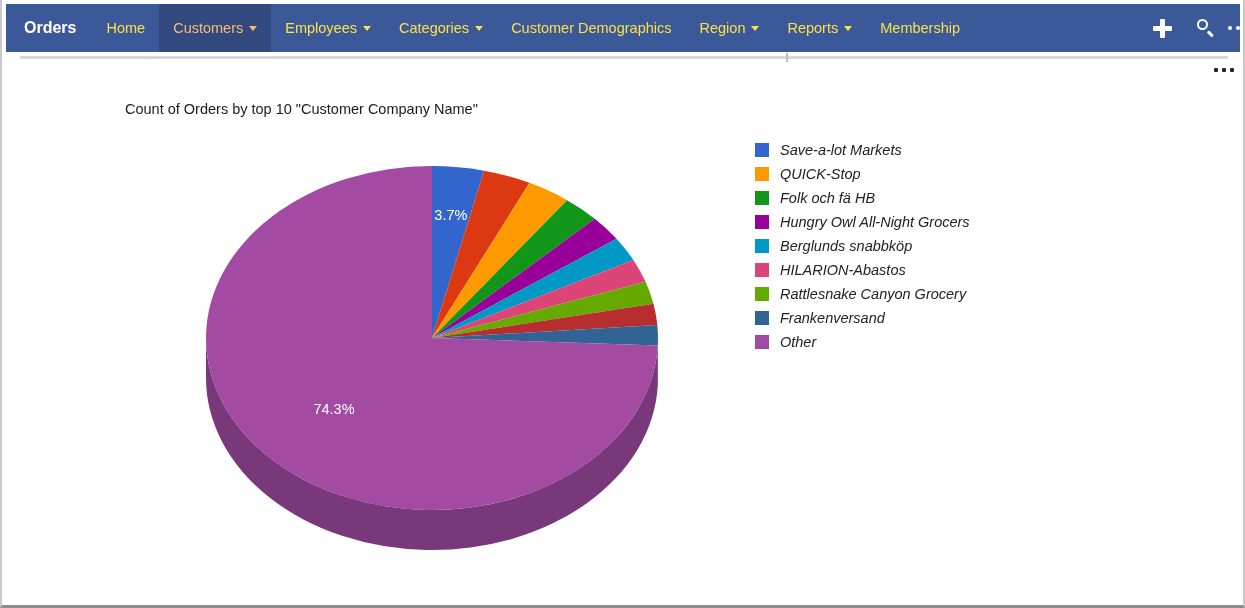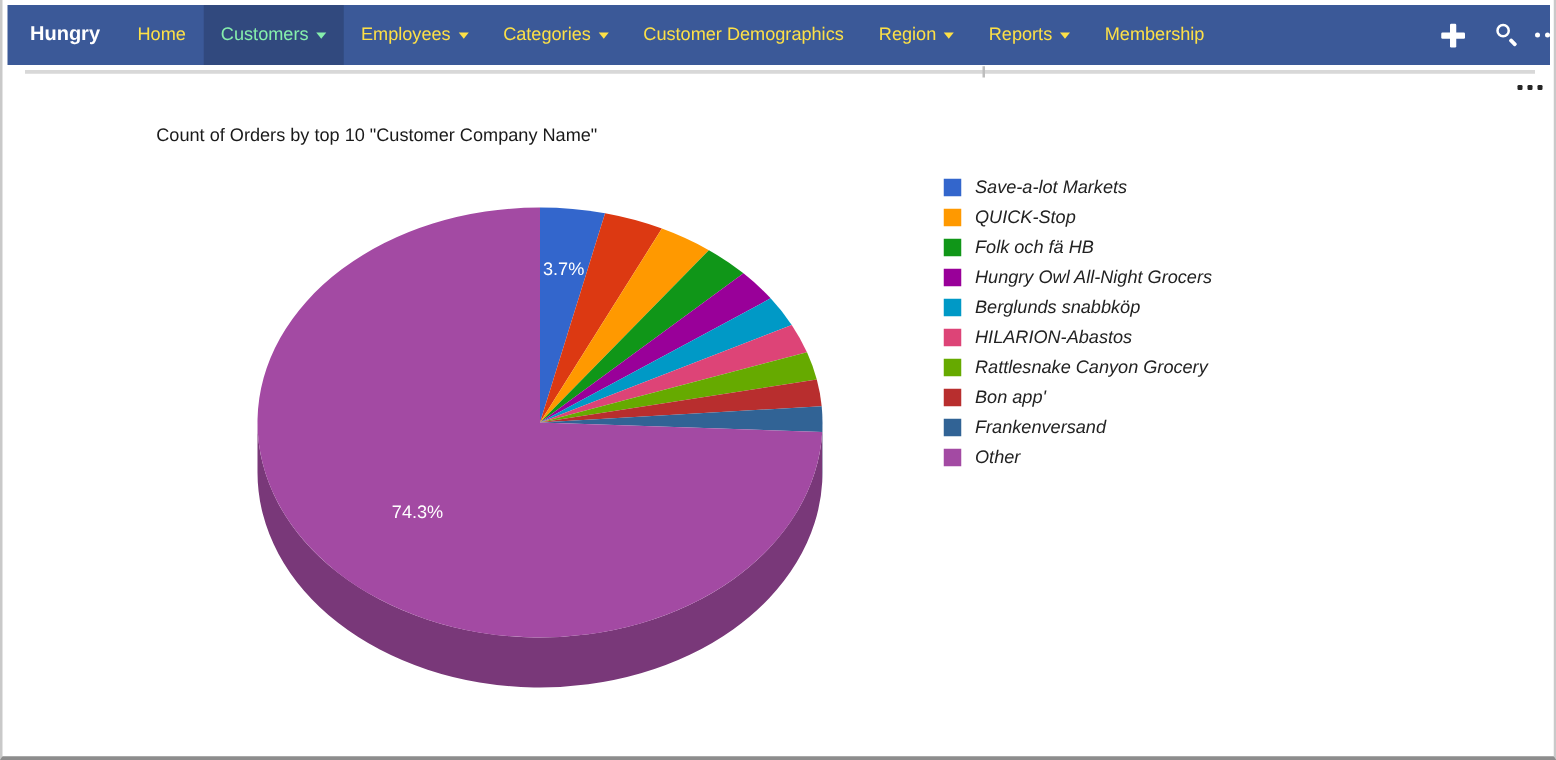--- a/index.html
+++ b/index.html
@@ -29,21 +29,21 @@
     color:#ffffff;font-weight:bold;font-size:16px;
     white-space:nowrap;
   }
   .nav-item{
     display:flex;align-items:center;
     padding:0 14px;
     color:#fde047;font-size:14.5px;
     white-space:nowrap;
     cursor:pointer;
   }
-  .nav-item.active{background:#31497e;color:#86efac;}
+  .nav-item.active{background:#31497e;color:#fdba74;}
   .caret{
     display:inline-block;
     width:0;height:0;margin-left:6px;
     border-left:4px solid transparent;
     border-right:4px solid transparent;
     border-top:5px solid currentColor;
   }
   .nav-spacer{flex:1 1 auto;}
   .nav-tool{
     display:flex;align-items:center;justify-content:center;
@@ -117,21 +117,21 @@
   .legend-label{
     font-size:14.5px;color:#222222;white-space:nowrap;line-height:1;font-style:italic;
   }
 </style>
 </head>
 <body>
 
 <div class="app-frame">
 
   <div class="navbar">
-    <div class="brand">Hungry</div>
+    <div class="brand">Orders</div>
 
     <div class="nav-item">
       <span>Home</span>
     </div>
 
     <div class="nav-item active">
       <span>Customers</span>
       <span class="caret"></span>
     </div>
 
@@ -243,24 +243,20 @@
         </div>
         <div class="legend-row">
           <span class="legend-swatch" style="background: rgb(221, 68, 119);"></span>
           <span class="legend-label">HILARION-Abastos</span>
         </div>
         <div class="legend-row">
           <span class="legend-swatch" style="background: rgb(102, 170, 0);"></span>
           <span class="legend-label">Rattlesnake Canyon Grocery</span>
         </div>
         <div class="legend-row">
-          <span class="legend-swatch" style="background: rgb(184, 46, 46);"></span>
-          <span class="legend-label">Bon app'</span>
-        </div>
-        <div class="legend-row">
           <span class="legend-swatch" style="background: rgb(49, 99, 149);"></span>
           <span class="legend-label">Frankenversand</span>
         </div>
         <div class="legend-row">
           <span class="legend-swatch" style="background: rgb(163, 74, 163);"></span>
           <span class="legend-label">Other</span>
         </div>
       </div>
 
   </div>

